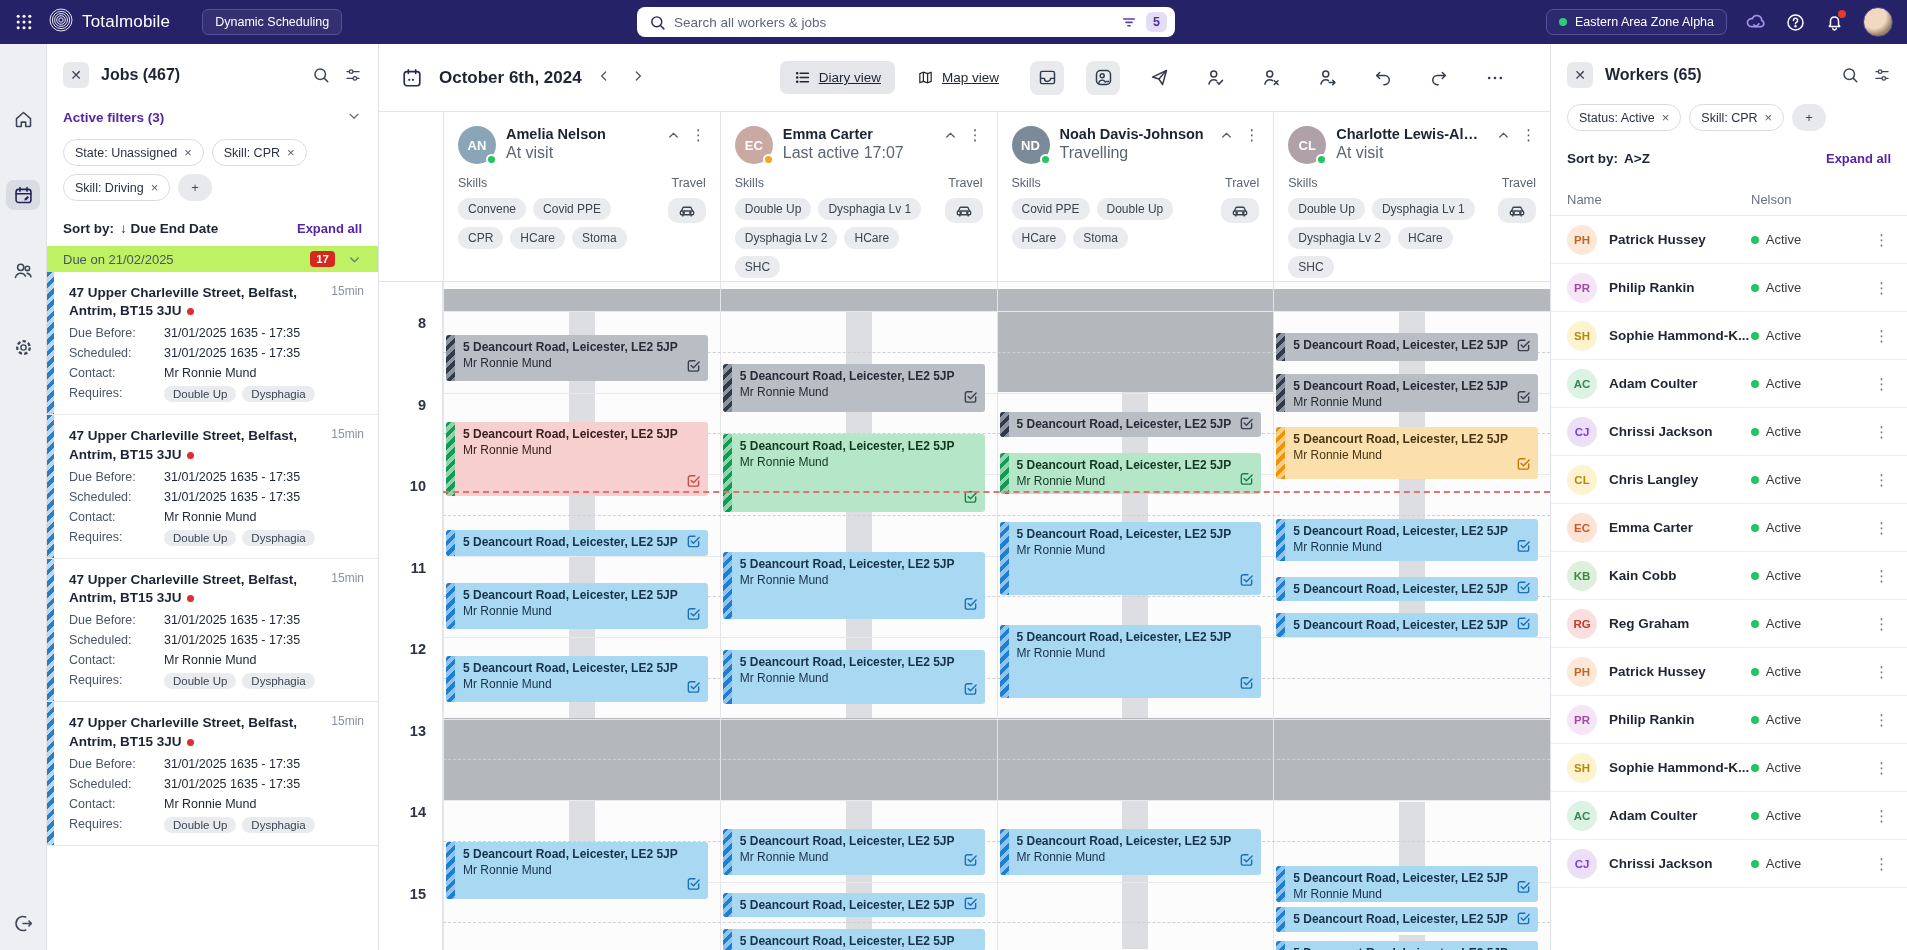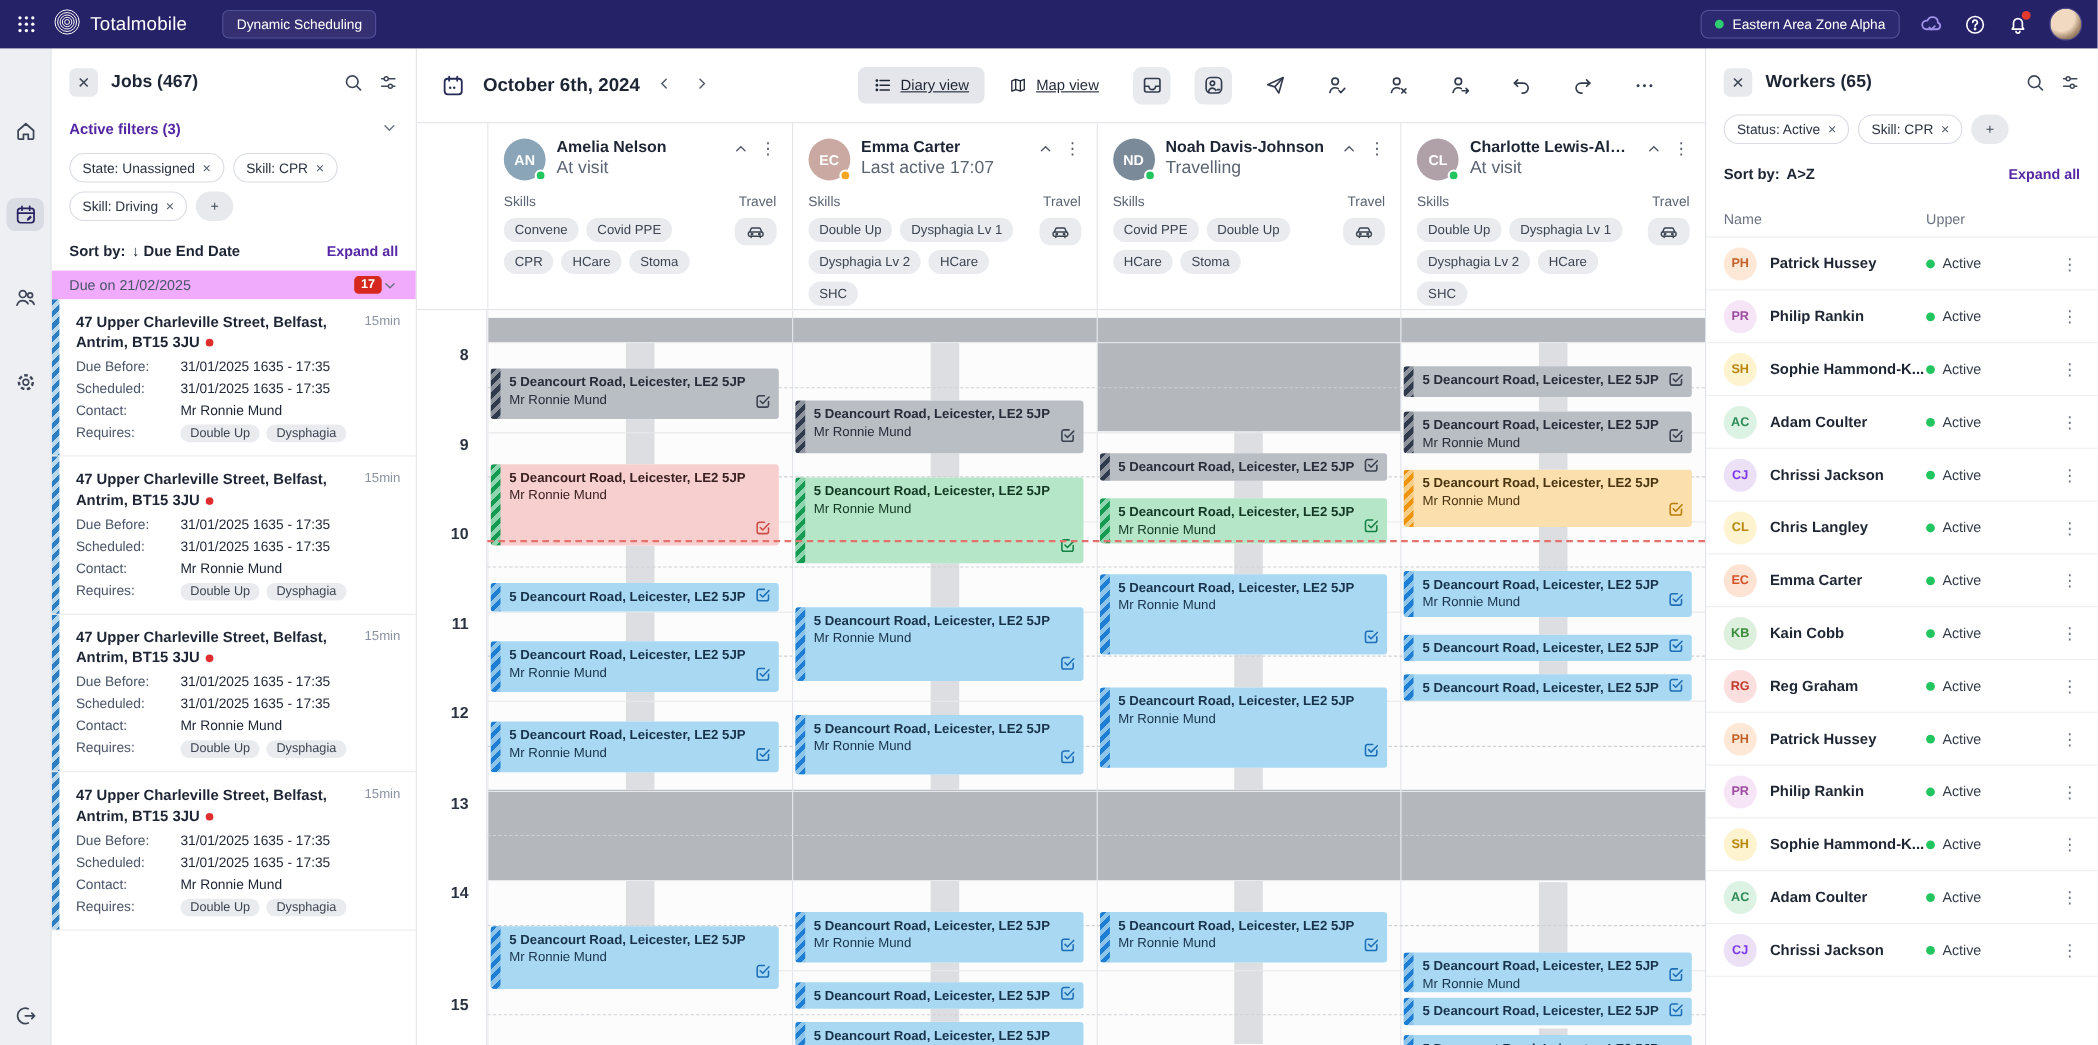--- a/index.html
+++ b/index.html
@@ -45,21 +45,21 @@
   .chips { display:flex; flex-wrap:wrap; gap:8px; padding:10px 16px 0; }
   .f-chip { display:flex; align-items:center; gap:7px; background:#fff; border:1px solid #d9dce2; border-radius:16px; padding:5px 11px; font-size:12.5px; color:#2b3341; cursor:pointer; }
   .f-chip .x { color:#555e6b; font-size:13px; }
   .add-chip { background:#e7e9ed; border:none; border-radius:14px; padding:5px 13px; font-size:13px; color:#3e4657; cursor:pointer; }
   .sort-row { display:flex; align-items:center; padding:20px 16px 10px; font-size:13.5px; }
   .sort-label { font-weight:bold; }
   .sort-value { font-weight:bold; margin-left:6px; }
   .link-purple { margin-left:auto; color:#5426a4; font-size:13px; cursor:pointer; text-decoration:none; font-weight:bold; }
 
   
-  .group-head { background:#f0abfc; display:flex; align-items:center; gap:0; padding:5px 16px; font-size:13px; color:#4a5568; }
+  .group-head { background:#bef264; display:flex; align-items:center; gap:12px; padding:5px 16px; font-size:13px; color:#4a5568; }
   .group-badge { margin-left:auto; background:#d7281f; color:#fff; font-size:11.5px; font-weight:bold; border-radius:4px; padding:2px 6px; }
   .jobs-cards { flex:1; overflow:hidden; }
   .job-card { position:relative; padding:12px 14px 12px 22px; border-bottom:1px solid #e9ebef; cursor:pointer; }
   .job-card::before { content:""; position:absolute; left:0; top:0; bottom:0; width:7px;
     background:repeating-linear-gradient(135deg,#2d7dc3 0 4px,#b9d8ee 4px 8px); }
   .jc-top { display:flex; gap:23px; }
   .jc-title { font-size:13.5px; font-weight:bold; line-height:1.35; flex:1; }
   .jc-dot { display:inline-block; width:7px; height:7px; border-radius:50%; background:#e02d2d; margin-left:5px; }
   .jc-dur { font-size:12px; color:#8a92a0; white-space:nowrap; }
   .jc-row { display:flex; font-size:12.5px; margin-top:6px; }
@@ -164,20 +164,35 @@
               <circle cx="13" cy="13" r="11"></circle>
               <circle cx="13" cy="13" r="8.6"></circle>
               <circle cx="13" cy="13" r="6.4"></circle>
               <circle cx="13" cy="13" r="4.3"></circle>
               <circle cx="13" cy="13" r="2.2"></circle>
             </svg>
         </span>
         <span>Totalmobile</span>
       </div>
       <button class="product-pill">Dynamic Scheduling</button>
+    </div>
+    <div class="search-wrap">
+      <span style="color:#262268;display:flex;">
+        <svg width="17" height="17" viewBox="0 0 24 24" fill="none" stroke="currentColor" stroke-width="2" stroke-linecap="round">
+            <circle cx="11" cy="11" r="7"></circle>
+            <path d="M16.5 16.5 21 21"></path>
+          </svg>
+      </span>
+      <input placeholder="Search all workers &amp; jobs" style="">
+      <span style="color:#5b3bb2;display:flex;">
+        <svg width="18" height="18" viewBox="0 0 24 24" fill="none" stroke="currentColor" stroke-width="2.2" stroke-linecap="round">
+            <path d="M5 8h14M8 12.5h8M10.5 17h3"></path>
+          </svg>
+      </span>
+      <span class="search-badge">5</span>
     </div>
     <div class="nav-right">
       <button class="zone-pill">
         <span class="dot" style="background:#2ecc71;"></span>
         <span>Eastern Area Zone Alpha</span>
       </button>
       <button class="icon-btn" style="color:#a091e8;">
         <svg width="22" height="22" viewBox="0 0 24 24" fill="none" stroke="currentColor" stroke-width="1.8" stroke-linecap="round" stroke-linejoin="round">
             <path d="M7 17a4.3 4.3 0 1 1 .9-8.5A5.3 5.3 0 0 1 18.2 10.4 3.4 3.4 0 0 1 17.6 17z"></path>
             <path d="M9.7 15.2l2.1 2 3.4-3.3"></path>
@@ -656,21 +671,21 @@
         </div>
       <div class="grid">
         <div class="gutter" id="time-gutter">
             <div class="t-label" style="top: 33px;">8</div>
             <div class="t-label" style="top: 115px;">9</div>
             <div class="t-label" style="top: 196px;">10</div>
             <div class="t-label" style="top: 278px;">11</div>
             <div class="t-label" style="top: 359px;">12</div>
             <div class="t-label" style="top: 441px;">13</div>
             <div class="t-label" style="top: 522px;">14</div>
-            <div class="t-label" style="top: 624px;">15</div>
+            <div class="t-label" style="top: 604px;">15</div>
           </div>
         <div class="cols" id="grid-cols">
             <div class="hline" style="top: 29px;"></div>
             <div class="hline" style="top: 111px;"></div>
             <div class="hline" style="top: 192px;"></div>
             <div class="hline" style="top: 274px;"></div>
             <div class="hline" style="top: 355px;"></div>
             <div class="hline" style="top: 437px;"></div>
             <div class="hline" style="top: 518px;"></div>
             <div class="hline" style="top: 600px;"></div>
@@ -963,21 +978,21 @@
           </span>
           <button class="add-chip">+</button>
         </div>
       <div class="sort-row">
         <span class="sort-label">Sort by:</span>
         <span class="sort-value">A&gt;Z</span>
         <a class="link-purple">Expand all</a>
       </div>
       <div class="wp-table-head">
         <span>Name</span>
-        <span class="col-status">Upper</span>
+        <span class="col-status">Nelson</span>
       </div>
       <div class="worker-rows" id="worker-rows">
           <div class="w-row">
             <span class="wr-avatar" style="background: rgb(253, 232, 216); color: rgb(194, 98, 42);">PH</span>
             <span class="wr-name">Patrick Hussey</span>
             <span class="wr-status">
               <span class="dot" style="background: rgb(34, 197, 94);"></span>
               <span>Active</span>
             </span>
             <button class="wr-kebab">⋮</button>

